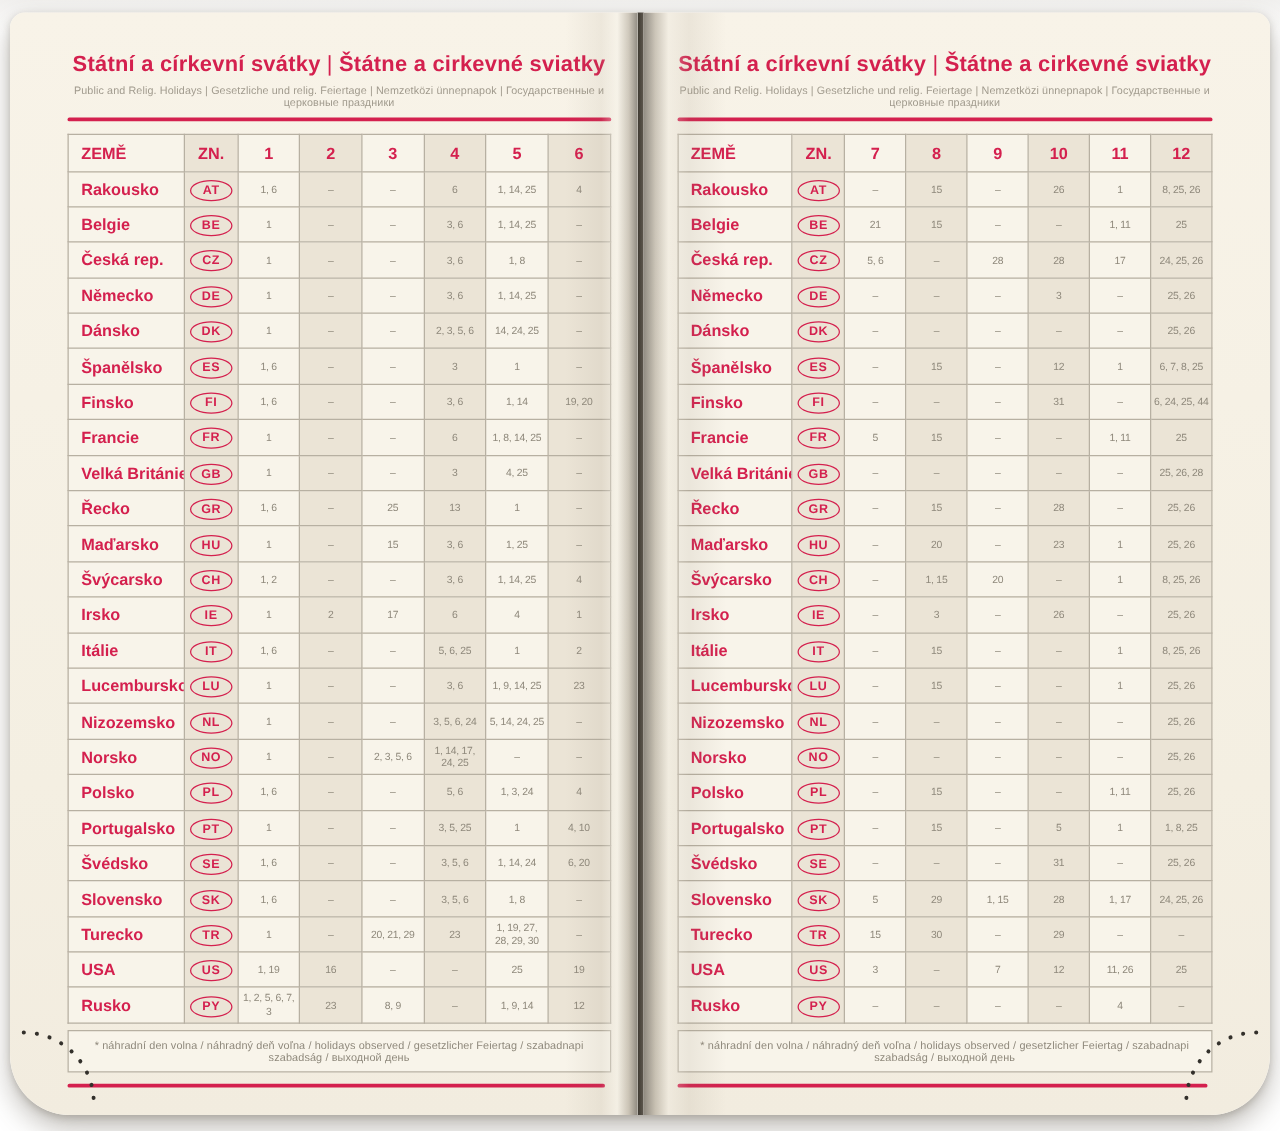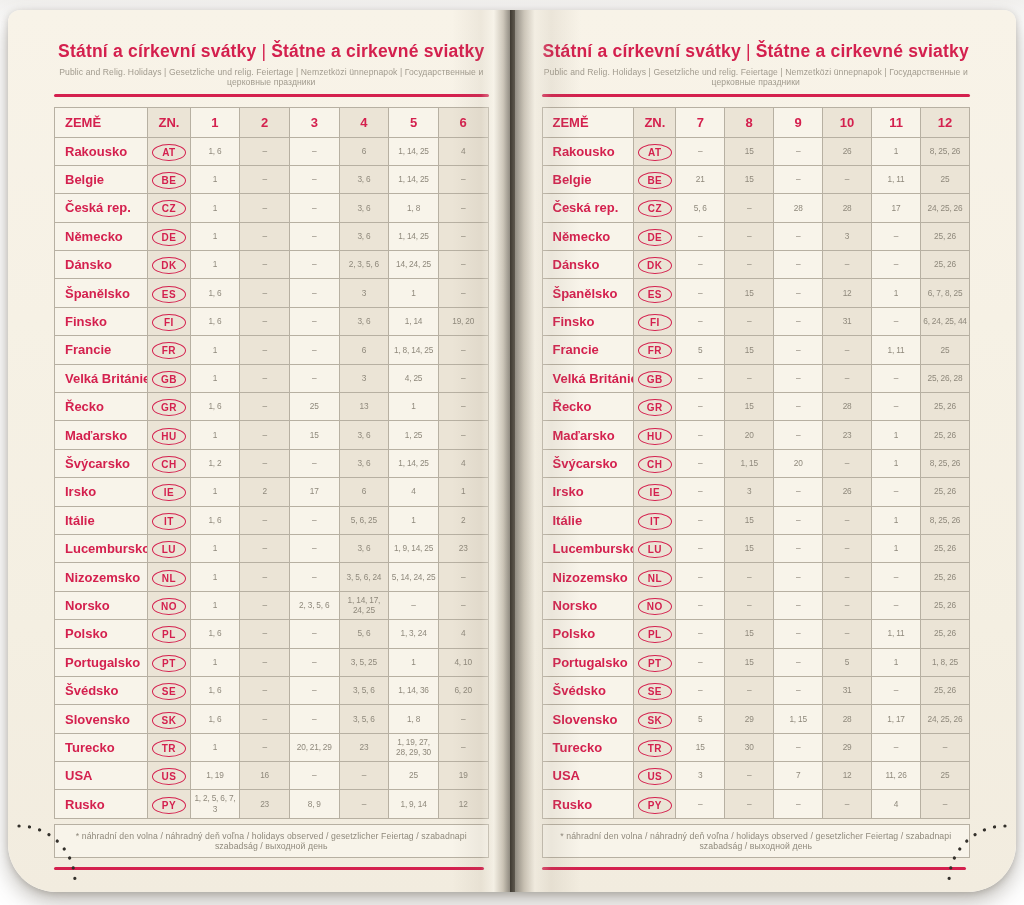--- a/index.html
+++ b/index.html
@@ -278,21 +278,21 @@
               <td class="val">1</td>
               <td class="val">4, 10</td>
             </tr>
             <tr>
               <td class="country accent-text" style="color: rgb(212, 32, 78);">Švédsko</td>
               <td><span class="badge accent-text accent-border" style="color: rgb(212, 32, 78); border-color: rgb(212, 32, 78);">SE</span></td>
               <td class="val">1, 6</td>
               <td class="val">–</td>
               <td class="val">–</td>
               <td class="val">3, 5, 6</td>
-              <td class="val">1, 14, 36</td>
+              <td class="val">1, 14, 24</td>
               <td class="val">6, 20</td>
             </tr>
             <tr>
               <td class="country accent-text" style="color: rgb(212, 32, 78);">Slovensko</td>
               <td><span class="badge accent-text accent-border" style="color: rgb(212, 32, 78); border-color: rgb(212, 32, 78);">SK</span></td>
               <td class="val">1, 6</td>
               <td class="val">–</td>
               <td class="val">–</td>
               <td class="val">3, 5, 6</td>
               <td class="val">1, 8</td>

